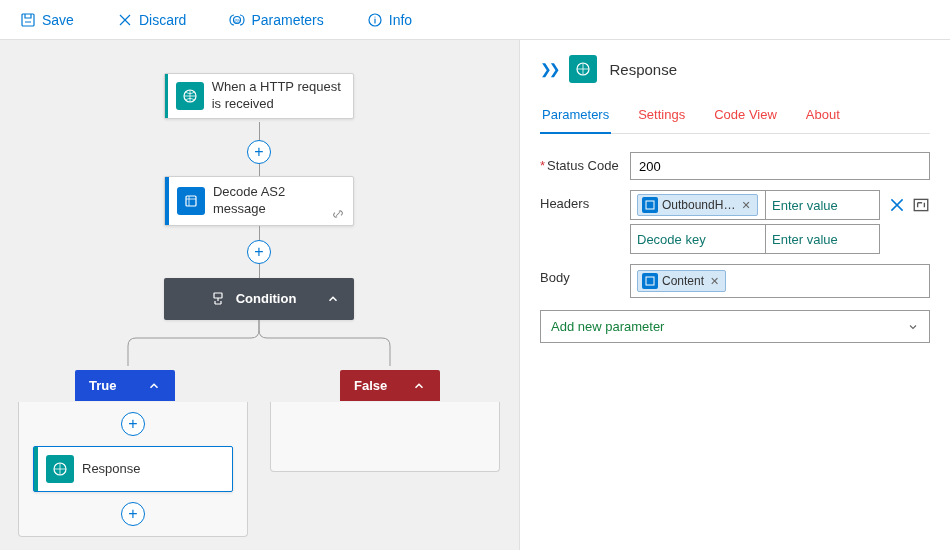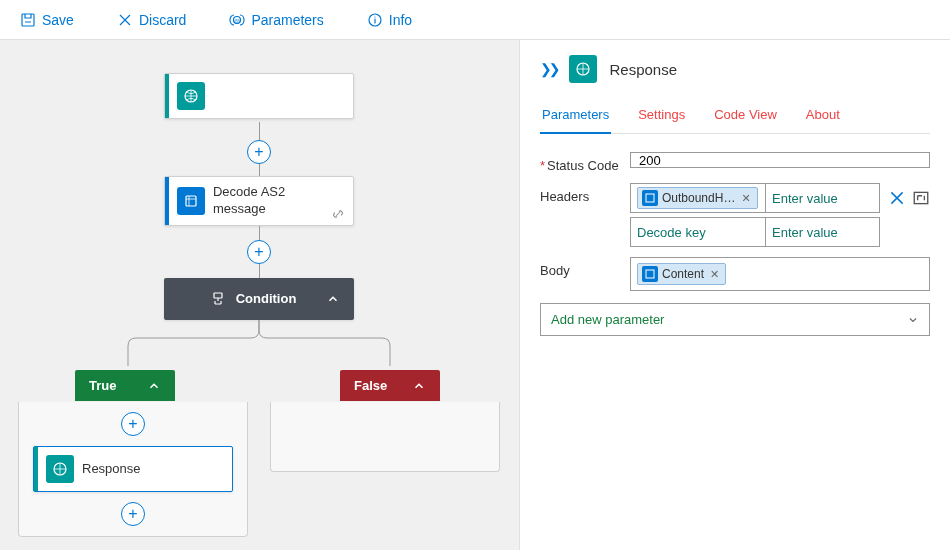--- a/index.html
+++ b/index.html
@@ -19,21 +19,21 @@
 .node-icon { width: 28px; height: 28px; margin: 8px; border-radius: 3px; display: flex; align-items: center; justify-content: center; flex-shrink: 0; }
 .node-icon svg { width: 16px; height: 16px; fill: #fff; }
 .node-label { font-size: 13px; color: #333; padding-right: 12px; line-height: 1.3; }
 .node-link-icon { position: absolute; bottom: 4px; right: 8px; width: 14px; height: 14px; }
 
 .condition-node { background: #484f58; color: #fff; border: none; display: flex; align-items: center; justify-content: center; gap: 10px; }
 .condition-node .node-label { color: #fff; font-weight: 600; }
 .chevron { width: 14px; height: 14px; }
 
 .branch-header { color: #fff; font-size: 13px; font-weight: 600; display: flex; align-items: center; justify-content: space-between; padding: 8px 14px; border-radius: 2px 2px 0 0; }
-.branch-true { background: #15803d; }
+.branch-true { background: #1d4ed8; }
 .branch-false { background: #a4262c; }
 .branch-body { background: #f8f8f8; border: 1px solid #d0d0d0; border-top: none; border-radius: 0 0 4px 4px; padding: 10px; min-height: 60px; display: flex; flex-direction: column; align-items: center; gap: 10px; }
 
 .plus-btn { width: 24px; height: 24px; border: 1px solid #0078d4; border-radius: 50%; background: #fff; color: #0078d4; display: flex; align-items: center; justify-content: center; font-size: 16px; cursor: pointer; }
 
 .connector { position: absolute; border-left: 1px solid #999; }
 .curve { position: absolute; }
 
 
 .panel-header { display: flex; align-items: center; gap: 12px; margin-bottom: 18px; }
@@ -41,21 +41,21 @@
 .panel-icon { width: 28px; height: 28px; background: #009b9b; border-radius: 3px; display: flex; align-items: center; justify-content: center; }
 .panel-title { font-size: 15px; color: #333; }
 
 .tabs { display: flex; gap: 25px; border-bottom: 1px solid #e0e0e0; margin-bottom: 18px; }
 .tab { padding: 6px 2px 10px; font-size: 13px; color: #ef4444; cursor: pointer; }
 .tab.active { color: #0078d4; border-bottom: 2px solid #0078d4; margin-bottom: -1px; }
 
 .form-row { display: flex; align-items: flex-start; margin-bottom: 10px; }
 .form-label { width: 90px; font-size: 13px; color: #333; padding-top: 6px; flex-shrink: 0; }
 .required::before { content: '*'; color: #d13438; margin-right: 2px; }
-.form-input { flex: 1; border: 1px solid #999; padding: 5px 8px; font-size: 13px; height: 16px; }
+.form-input { flex: 1; border: 1px solid #999; padding: 5px 8px; font-size: 13px; height: 28px; }
 .form-field-wrap { flex: 1; display: flex; flex-direction: column; gap: 4px; }
 
 .kv-row { display: flex; gap: 0; align-items: center; }
 .kv-cell { border: 1px solid #999; padding: 4px 6px; font-size: 13px; height: 30px; display: flex; align-items: center; background: #fff; }
 .kv-key { width: 135px; border-right: none; }
 .kv-val { width: 115px; }
 .kv-placeholder { color: #0f766e; }
 .kv-actions { display: flex; gap: 6px; margin-left: 8px; }
 .kv-action-btn { width: 18px; height: 18px; cursor: pointer; color: #0078d4; }
 
@@ -107,20 +107,21 @@
   <div class="canvas">
 
     <div class="node" style="left:164px; top:33px; width:190px;">
       <div class="node-accent" style="background:#009b9b"></div>
       <div class="node-icon" style="background:#009b9b">
         <svg viewBox="0 0 16 16">
             <circle cx="8" cy="8" r="6" fill="none" stroke="#fff" stroke-width="1.2"></circle>
             <path d="M8 2v12M2 8h12M4 4c2 2 6 2 8 0M4 12c2-2 6-2 8 0" fill="none" stroke="#fff" stroke-width="0.8"></path>
           </svg>
       </div>
+      <div class="node-label">When a HTTP request is received</div>
     </div>
 
     <div class="connector" style="left:259px; top:82px; height:18px;"></div>
     <div class="plus-btn" style="position:absolute; left:247px; top:100px;">+</div>
     <div class="connector" style="left:259px; top:124px; height:12px;"></div>
 
     <div class="node" style="left:164px; top:136px; width:190px; height:50px;">
       <div class="node-accent" style="background:#0078d4"></div>
       <div class="node-icon" style="background:#0078d4">
         <svg viewBox="0 0 16 16">

